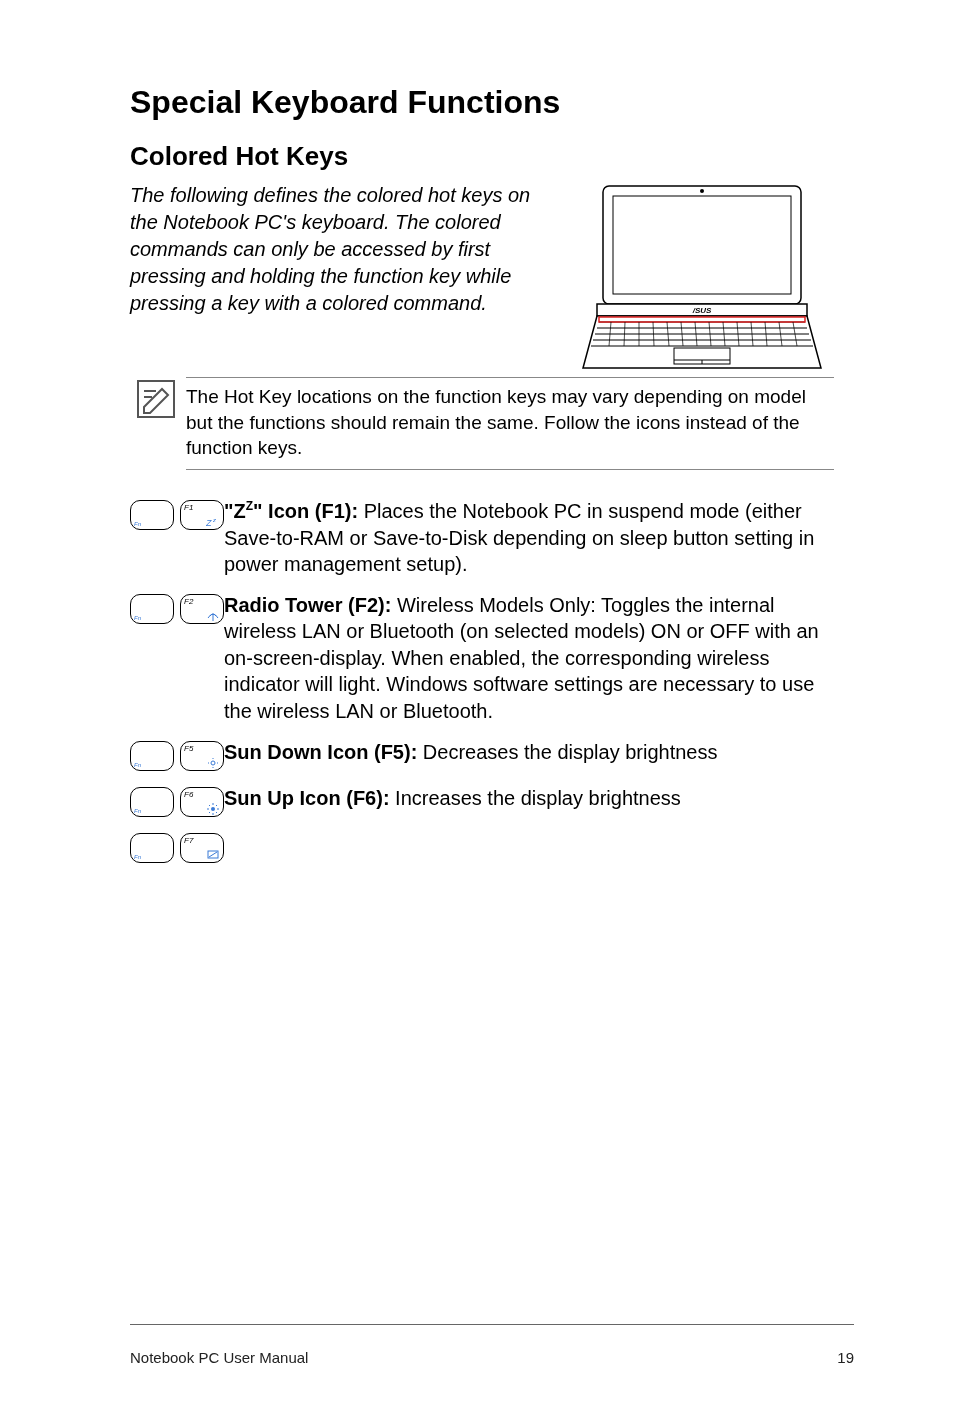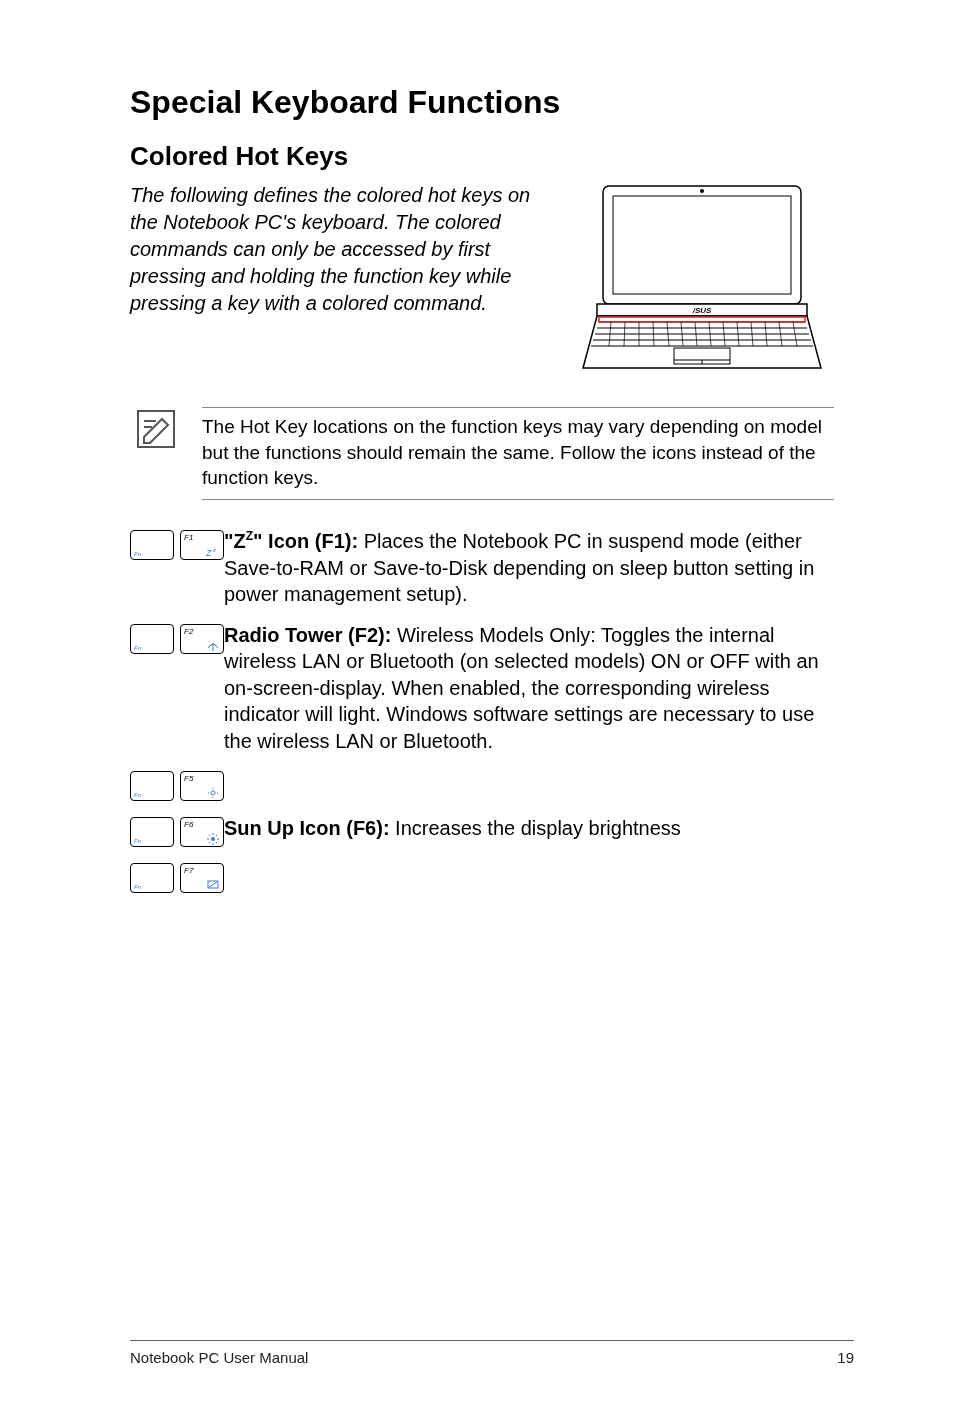--- a/index.html
+++ b/index.html
@@ -40,22 +40,21 @@
     line-height: 1.35;
   }
   .laptop-illustration {
     width: 265px;
     height: 195px;
     flex-shrink: 0;
   }
   .note-row {
     display: flex;
     align-items: flex-start;
-    gap: 24px;
-    margin-top: 30px;
+    gap: 8px;
     margin-bottom: 28px;
   }
   .note-icon {
     width: 44px;
     height: 44px;
     flex-shrink: 0;
     margin-left: 4px;
   }
   .note-text {
     flex: 1;
@@ -74,21 +73,21 @@
     display: flex;
     gap: 6px;
     width: 94px;
     flex-shrink: 0;
     padding-top: 2px;
   }
   .key {
     width: 55px;
     height: 30px;
     border: 1.5px solid #000;
-    border-radius: 4px;
+    border-radius: 10px;
     position: relative;
     box-sizing: border-box;
   }
   .key-fn::before {
     content: "Fn";
     position: absolute;
     bottom: 2px;
     left: 3px;
     font-size: 6px;
     color: #3a7ad6;
@@ -117,21 +116,21 @@
   .hk-body b {
     font-weight: 700;
   }
   sup { font-size: 0.6em; }
   .footer {
     position: absolute;
     bottom: 52px;
     left: 130px;
     right: 100px;
     border-top: 1px solid #666;
-    padding-top: 8px;
+    padding-top: 24px;
     display: flex;
     justify-content: space-between;
     font-size: 15px;
     color: #222;
   }
 </style>
 </head>
 <body>
 
 <div class="page">
@@ -244,20 +243,23 @@
               <g stroke="#3a7ad6">
                 <line x1="7" y1="1" x2="7" y2="2"></line>
                 <line x1="7" y1="10" x2="7" y2="11"></line>
                 <line x1="2" y1="6" x2="3" y2="6"></line>
                 <line x1="11" y1="6" x2="12" y2="6"></line>
               </g>
             </svg>
         </span>
       </div>
     </div>
+    <div class="hk-body">
+      <b>Sun Down Icon (F5):</b><span> Decreases the display brightness</span>
+    </div>
   </div>
 
   <div class="hk-row">
     <div class="keycaps">
       <div class="key key-fn"></div>
       <div class="key">
         <span class="key-fx-label">F6</span>
         <span class="key-fx-icon">
           <svg viewBox="0 0 14 12">
               <circle cx="7" cy="6" r="2" fill="#3a7ad6"></circle>

